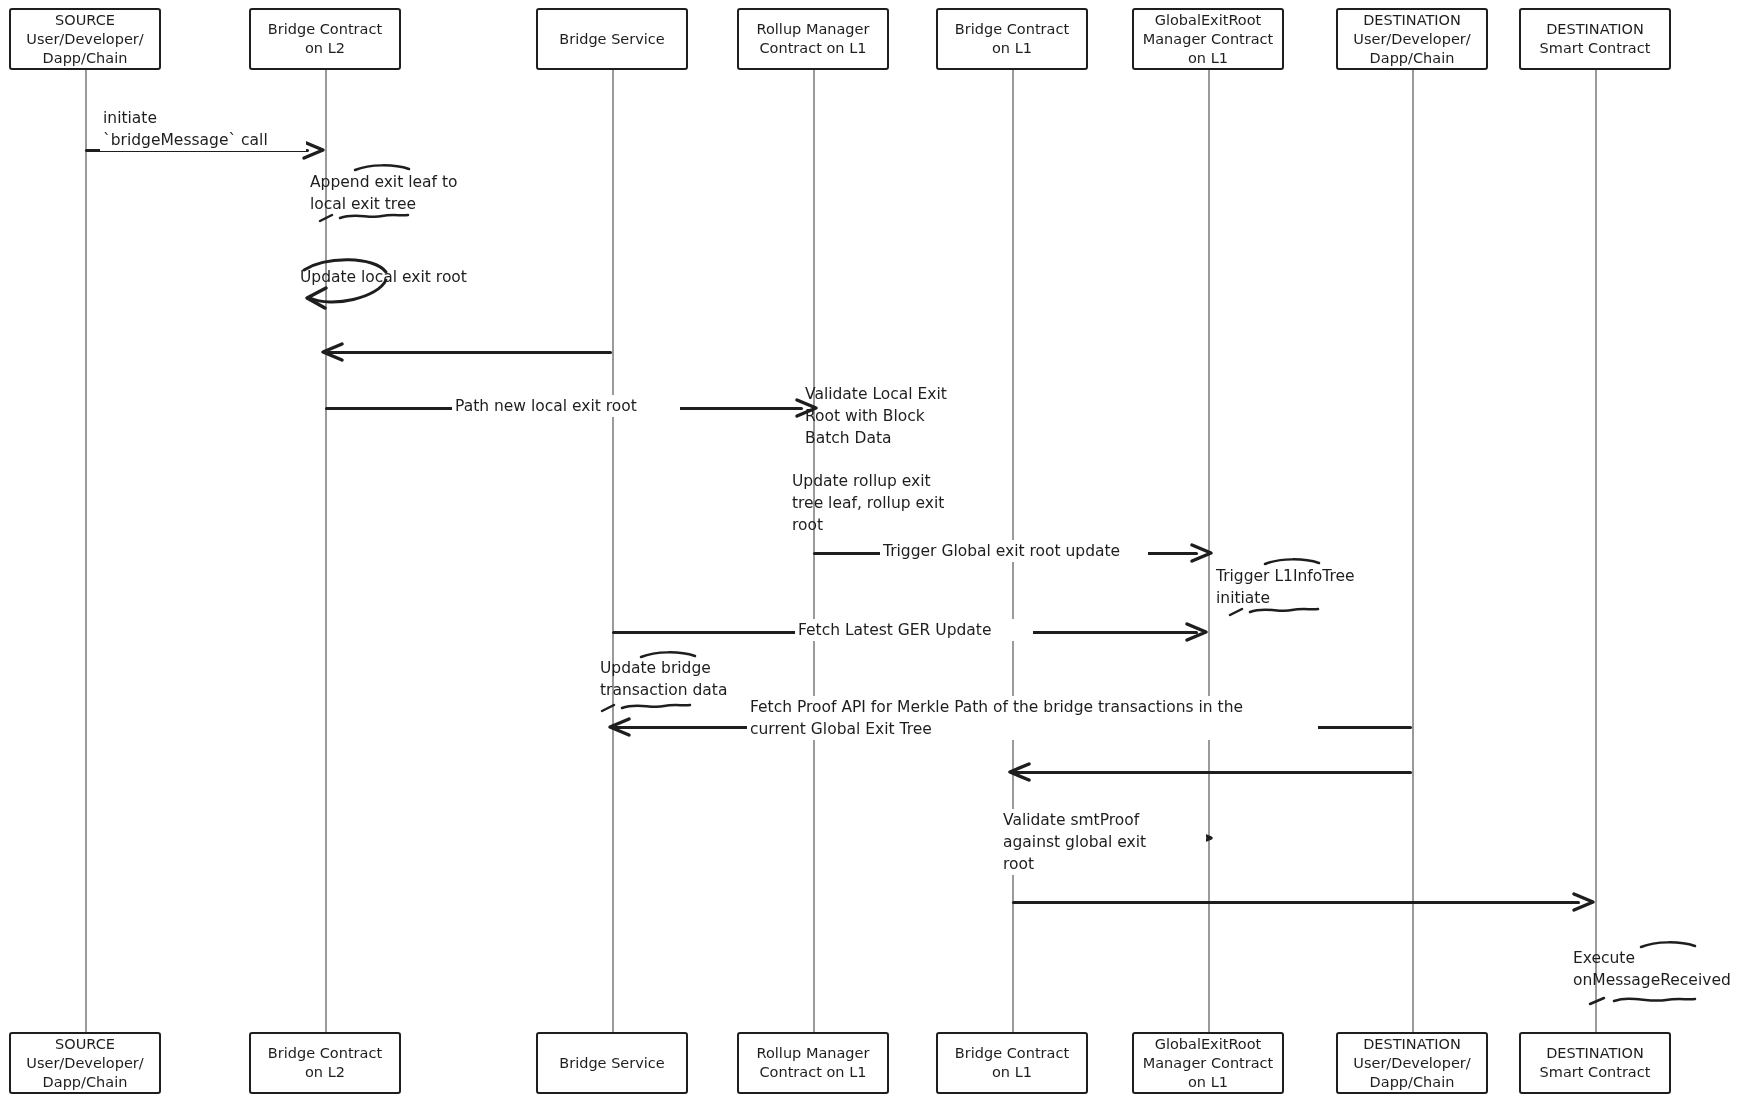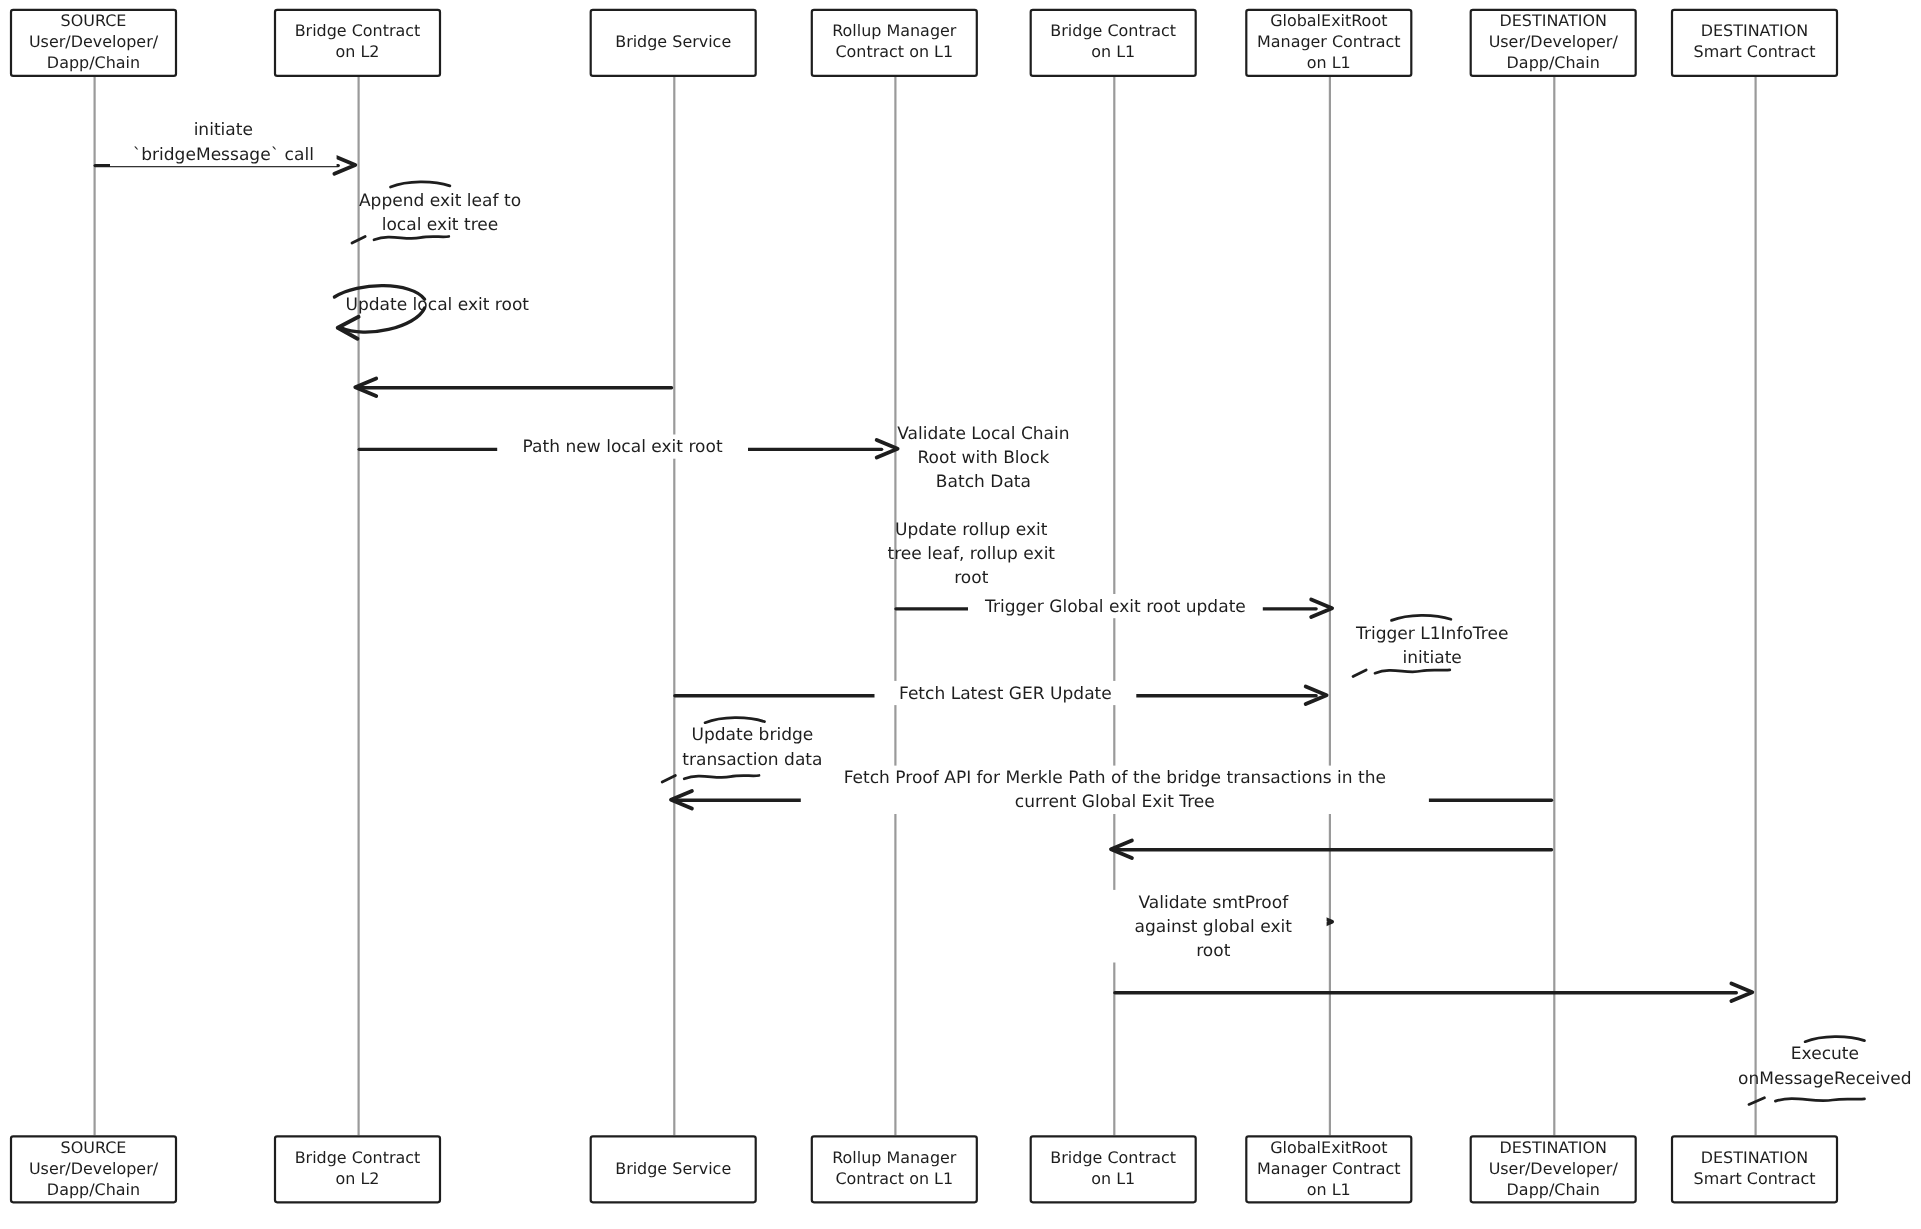--- a/index.html
+++ b/index.html
@@ -8,21 +8,21 @@
     font-family:"DejaVu Sans","Liberation Sans",sans-serif;color:#1e1e1e;overflow:hidden;
   }
   .actor-box{
     position:absolute;width:152px;height:62px;border:2.5px solid #1e1e1e;border-radius:3px;
     background:#ffffff;display:flex;align-items:center;justify-content:center;text-align:center;
     font-size:14.5px;line-height:19px;white-space:pre-line;z-index:3;box-sizing:border-box;
   }
   .lifeline{position:absolute;top:70px;width:1.6px;height:962px;background:#9a9a9a;z-index:0;}
   .mline{position:absolute;height:3px;background:#1e1e1e;border-radius:2px;z-index:1;}
   .label{
-    position:absolute;text-align:center;font-size:15.5px;line-height:22px;white-space:pre-line;
+    position:absolute;text-align:left;font-size:15.5px;line-height:22px;white-space:pre-line;
     color:#1e1e1e;z-index:2;
   }
   .onwhite{background:#ffffff;padding:0 3px;}
   .ah{position:absolute;z-index:2;}
   .deco{position:absolute;z-index:2;}
 </style>
 </head>
 <body>
 
 <div class="canvas">
@@ -101,21 +101,21 @@
   <svg class="ah" style="left:320px;top:341px" width="26" height="22">
       <path d="M22 3 L3 11 L22 19" fill="none" stroke="#1e1e1e" stroke-width="3.5" stroke-linecap="round" stroke-linejoin="round"></path>
     </svg>
 
   <div class="mline" style="left:325px;top:407px;width:478px"></div>
   <svg class="ah" style="left:793px;top:397px" width="26" height="22">
       <path d="M4 3 L23 11 L4 19" fill="none" stroke="#1e1e1e" stroke-width="3.5" stroke-linecap="round" stroke-linejoin="round"></path>
     </svg>
   <div class="label onwhite" style="left:452px;top:395px;width:222px">Path new local exit root</div>
 
-  <div class="label" style="left:805px;top:383px;width:178px">Validate Local Chain
+  <div class="label" style="left:805px;top:383px;width:178px">Validate Local Exit
 Root with Block
 Batch Data</div>
 
   <div class="label" style="left:792px;top:470px;width:182px">Update rollup exit
 tree leaf, rollup exit
 root</div>
 
   <div class="mline" style="left:813px;top:552px;width:385px"></div>
   <svg class="ah" style="left:1188px;top:542px" width="26" height="22">
       <path d="M4 3 L23 11 L4 19" fill="none" stroke="#1e1e1e" stroke-width="3.5" stroke-linecap="round" stroke-linejoin="round"></path>
@@ -143,21 +143,21 @@
       <path d="M3 8 C 18 2 42 2 57 7" fill="none" stroke="#1e1e1e" stroke-width="2.5" stroke-linecap="round"></path>
     </svg>
   <svg class="deco" style="left:600px;top:698px" width="92" height="16">
       <path d="M2 13 L14 7 M22 10 C 38 4 50 11 64 8 C 74 6 84 8 90 7" fill="none" stroke="#1e1e1e" stroke-width="2.5" stroke-linecap="round"></path>
     </svg>
 
   <div class="mline" style="left:614px;top:726px;width:798px"></div>
   <svg class="ah" style="left:607px;top:716px" width="26" height="22">
       <path d="M22 3 L3 11 L22 19" fill="none" stroke="#1e1e1e" stroke-width="3.5" stroke-linecap="round" stroke-linejoin="round"></path>
     </svg>
-  <div class="label onwhite" style="left:728px;top:696px;width:565px">Fetch Proof API for Merkle Path of the bridge transactions in the
+  <div class="label onwhite" style="left:747px;top:696px;width:565px">Fetch Proof API for Merkle Path of the bridge transactions in the
 current Global Exit Tree</div>
 
   <div class="mline" style="left:1014px;top:771px;width:398px"></div>
   <svg class="ah" style="left:1007px;top:761px" width="26" height="22">
       <path d="M22 3 L3 11 L22 19" fill="none" stroke="#1e1e1e" stroke-width="3.5" stroke-linecap="round" stroke-linejoin="round"></path>
     </svg>
 
   <div class="mline" style="left:1012px;top:837px;width:186px"></div>
   <svg class="ah" style="left:1188px;top:827px" width="26" height="22">
       <path d="M4 3 L23 11 L4 19" fill="none" stroke="#1e1e1e" stroke-width="3.5" stroke-linecap="round" stroke-linejoin="round"></path>

